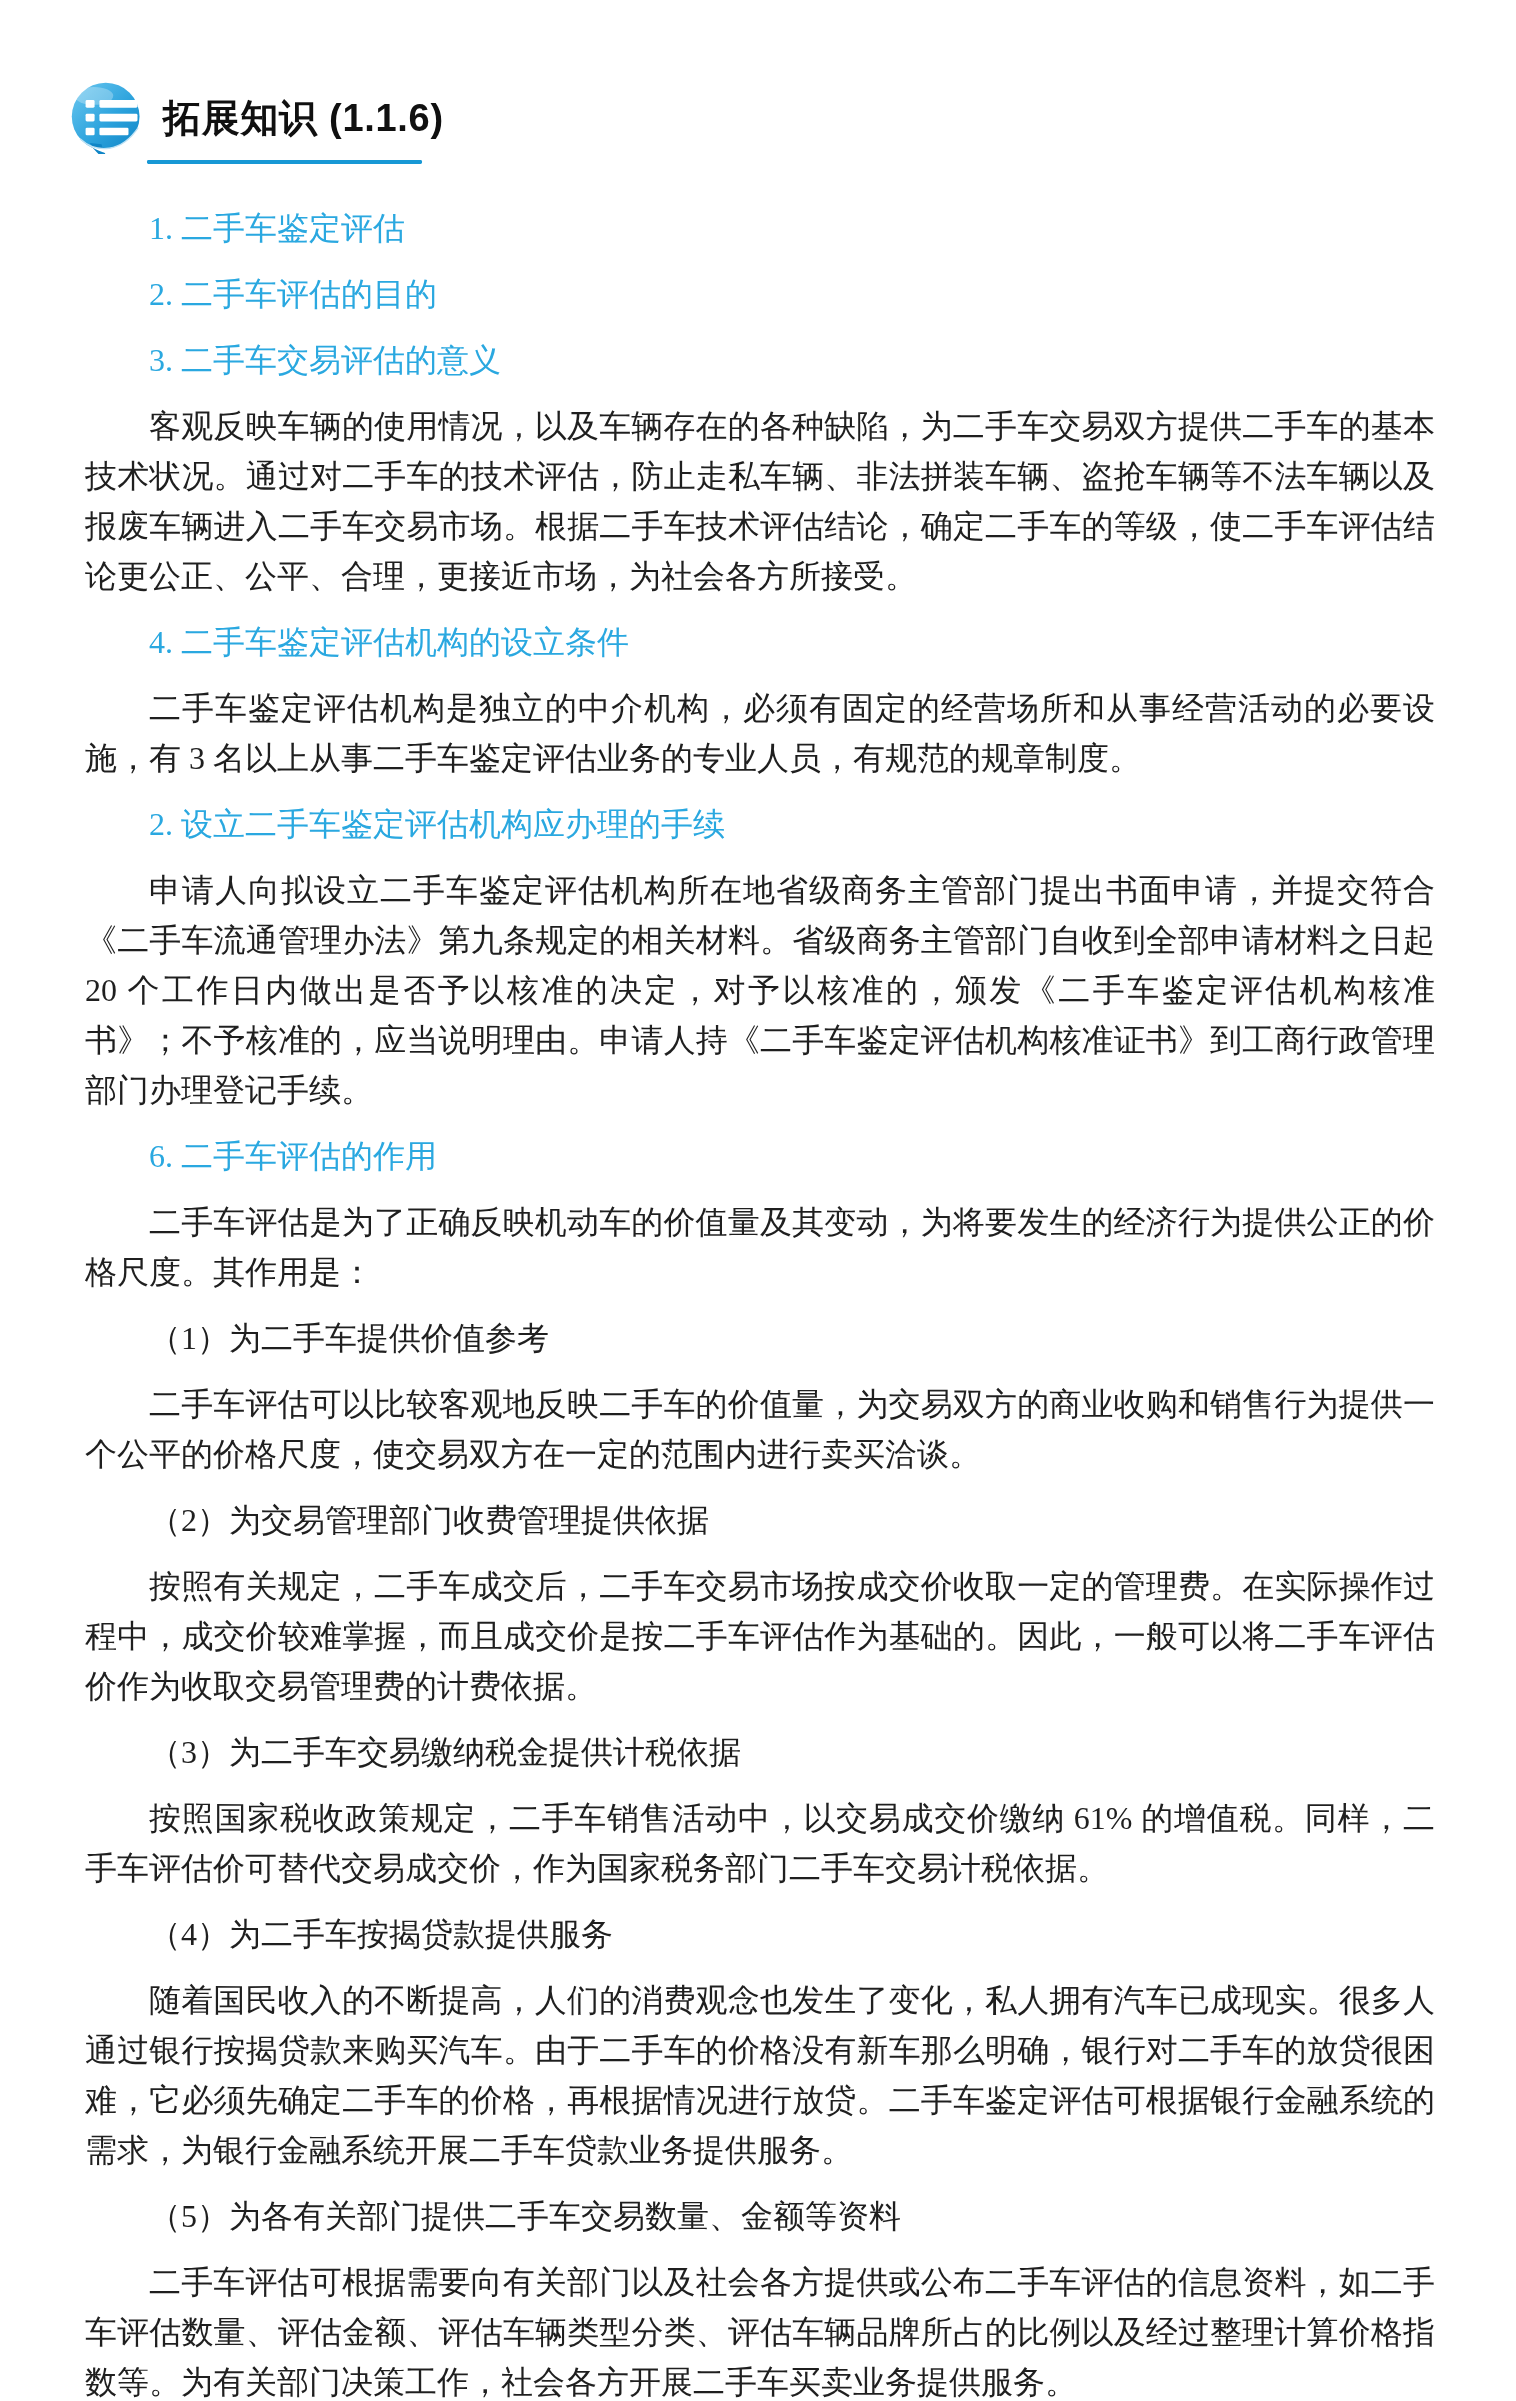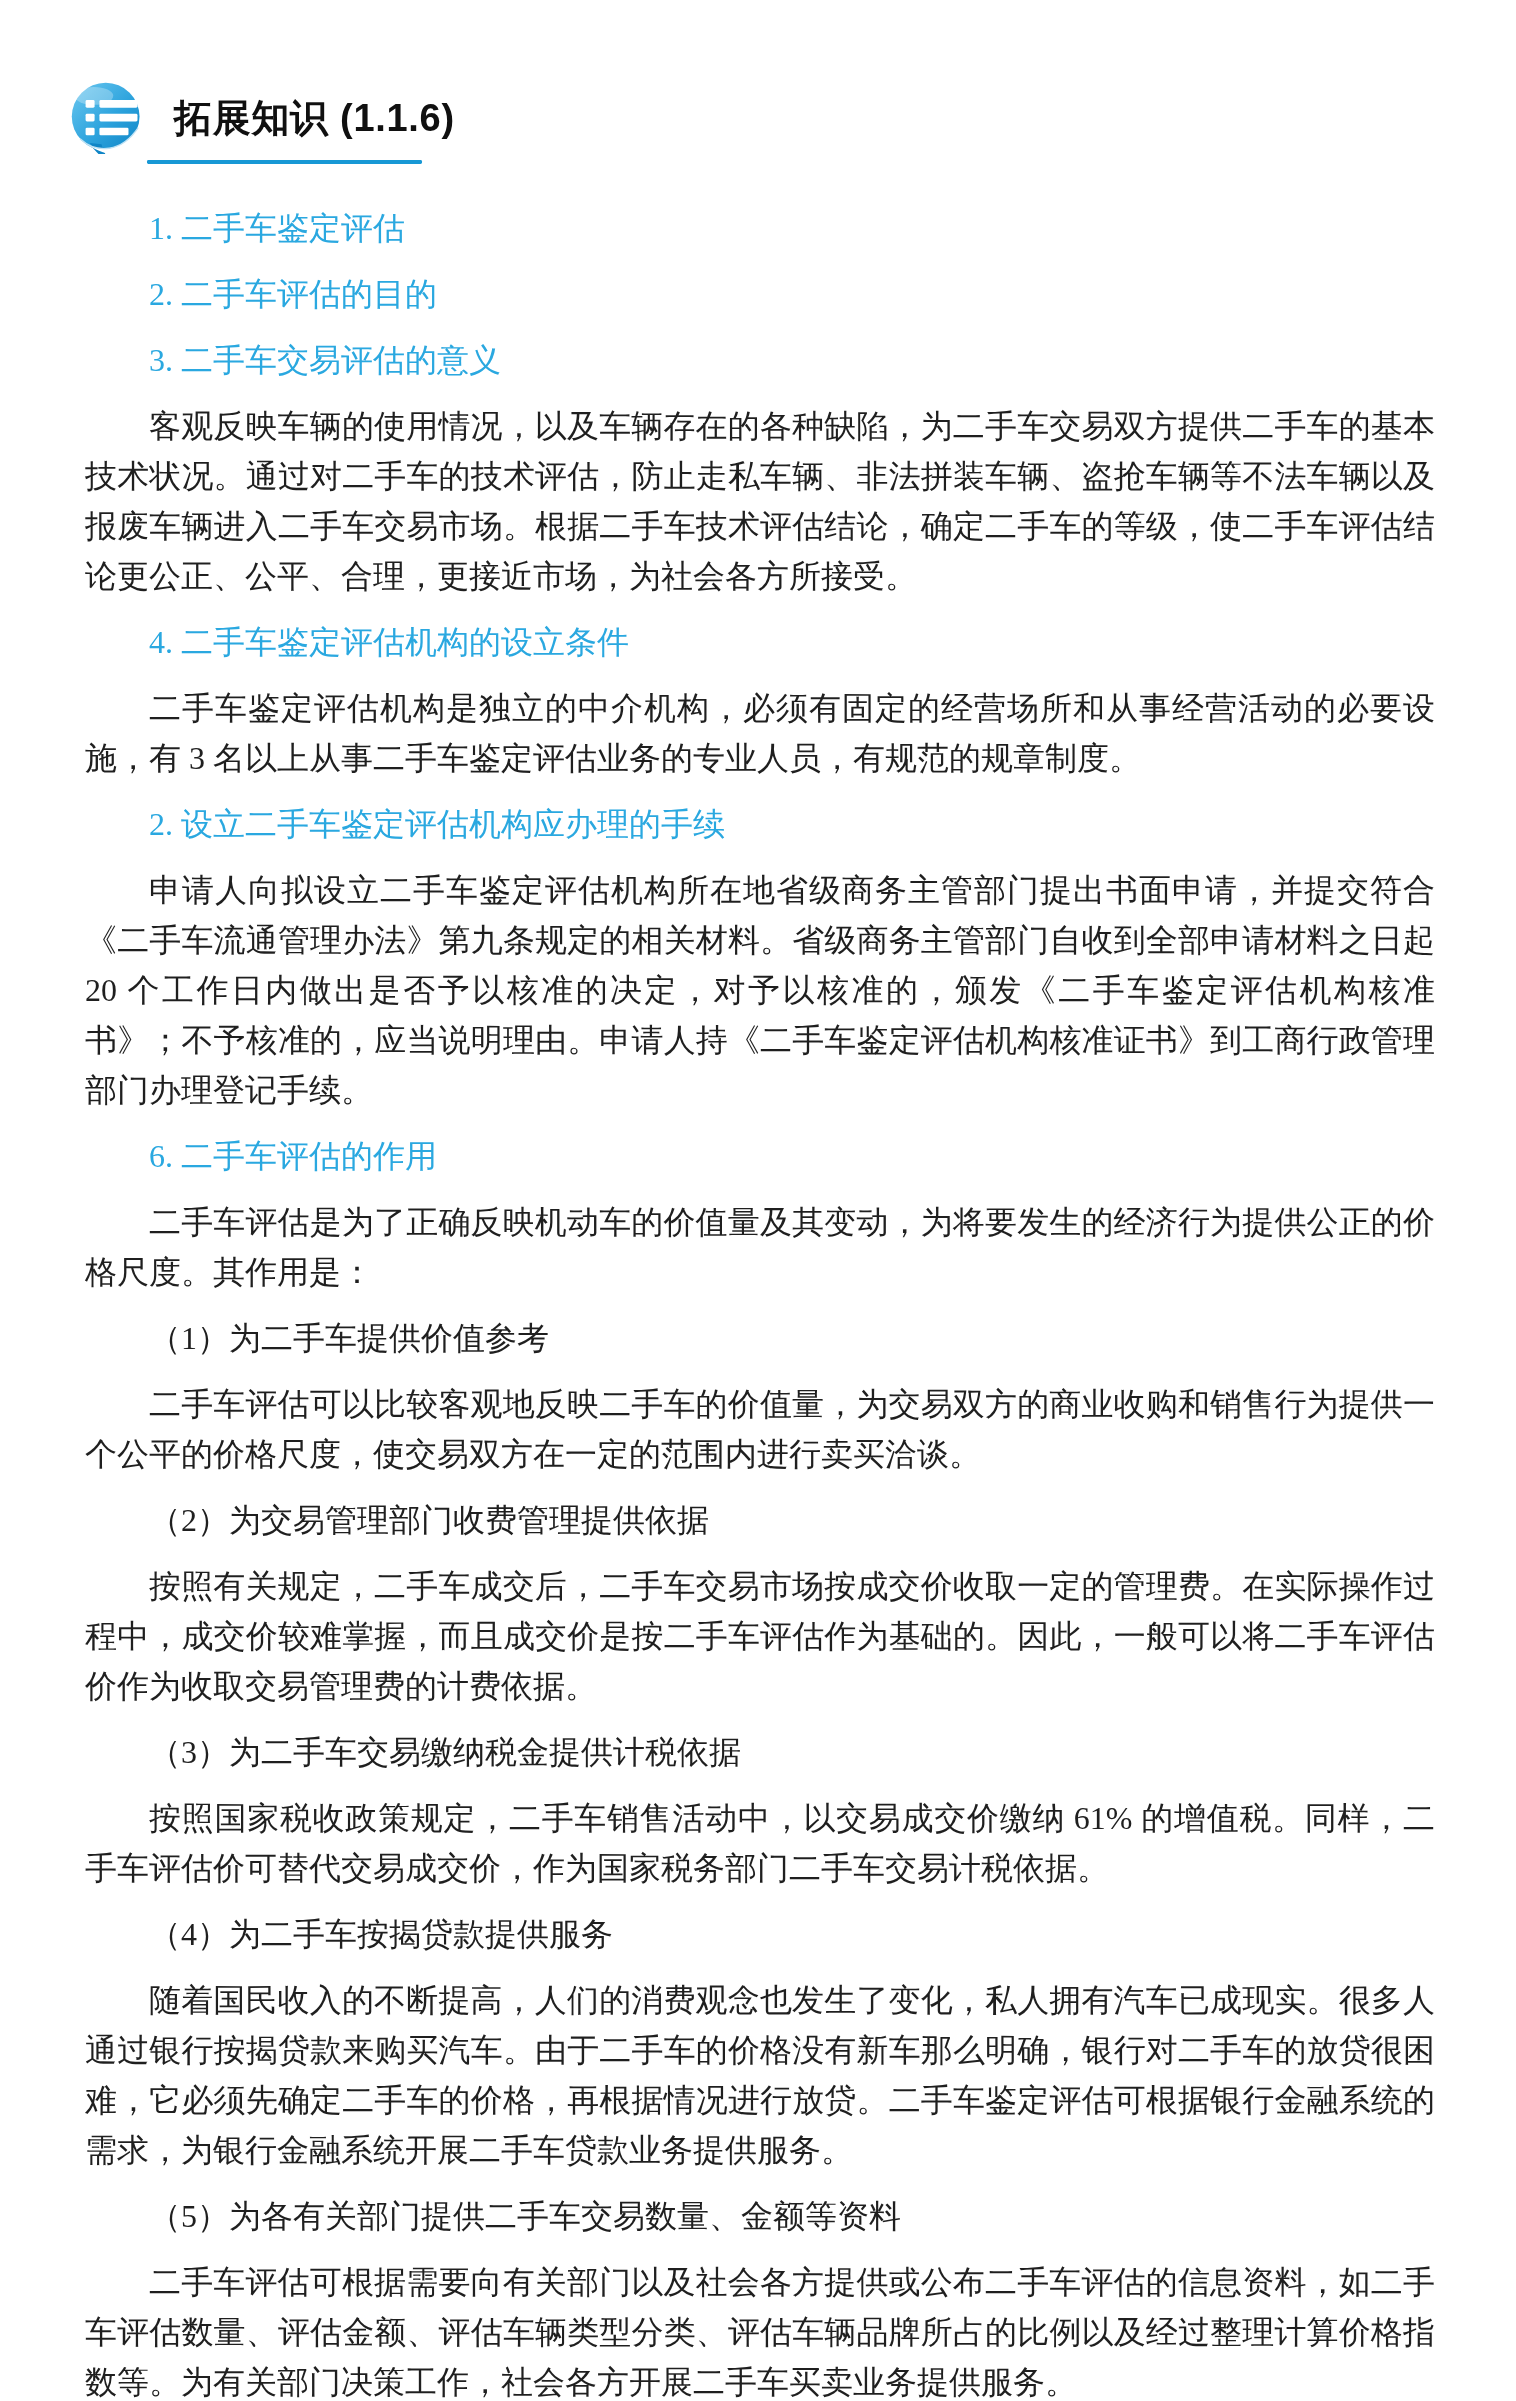--- a/index.html
+++ b/index.html
@@ -5,21 +5,21 @@
   html,body{margin:0;padding:0;background:#ffffff;}
   .page{
     position:relative;
     width:1516px;height:2401px;
     background:#fff;
     font-family:"Liberation Serif","DejaVu Serif",serif;
     color:var(--body-text,#1f1f1f);
     overflow:hidden;
   }
   .inner{padding:82px 65px 0 69px;}
-  .hdr{display:flex;align-items:center;gap:22px;height:72px;}
+  .hdr{display:flex;align-items:center;gap:11px;height:72px;}
   .hdr-icon{width:83px;height:72px;flex:0 0 auto;}
   .hdr-title{
     font-family:"Liberation Sans","DejaVu Sans",sans-serif;
     font-weight:700;font-size:38px;color:#101010;letter-spacing:0.7px;
     white-space:nowrap;
   }
   .hdr-underline{
     width:275px;height:4.9px;border-radius:1.4px;
     background:var(--underline-blue,#1898d5);
     margin:5.6px 0 0 78px;

